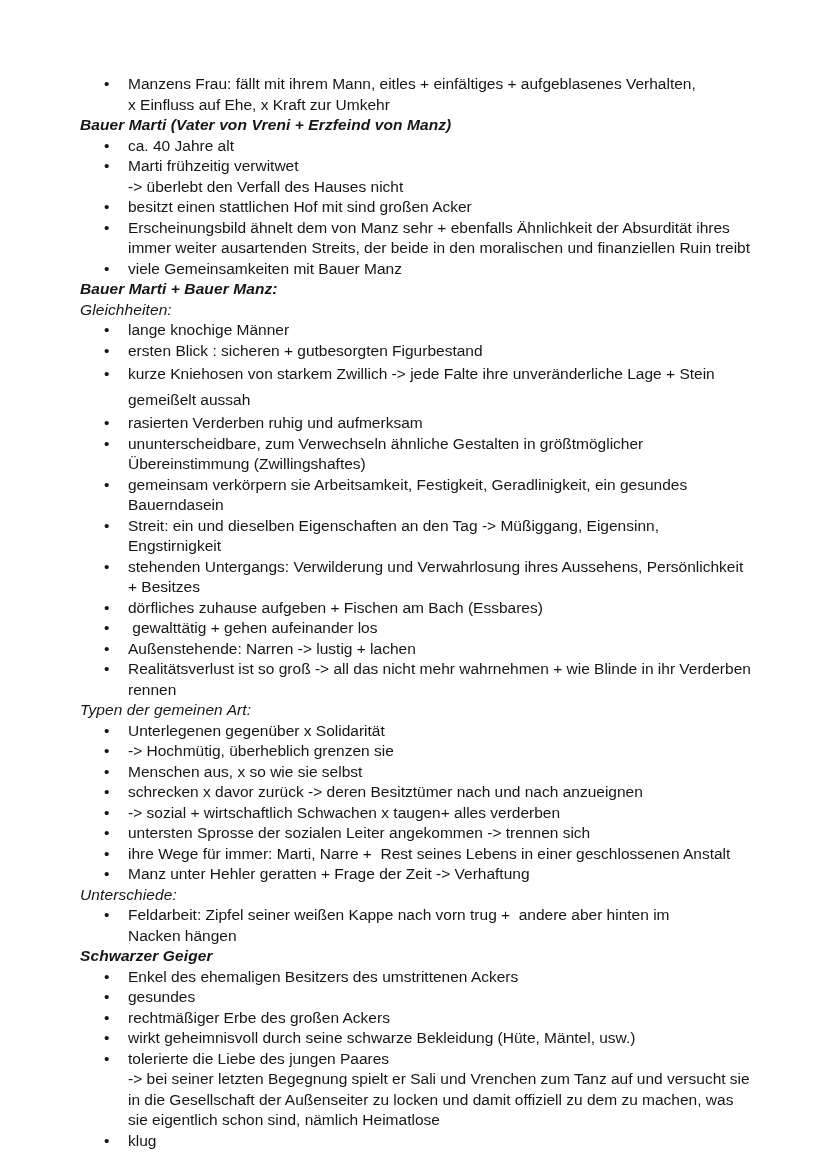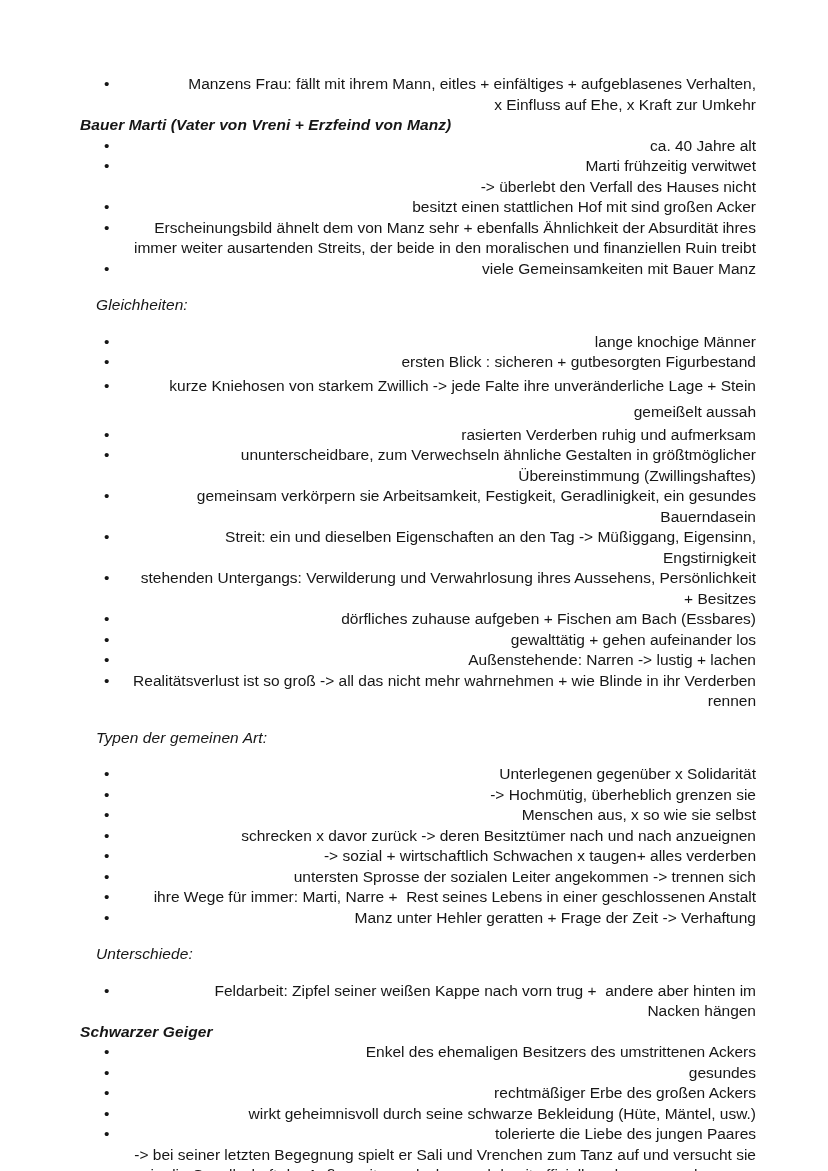--- a/index.html
+++ b/index.html
@@ -32,21 +32,21 @@
     font-size: 15.5px;
     line-height: 20.5px;
     margin: 0;
     letter-spacing: 0.1px;
   }
   .subheading {
     font-style: italic;
     font-weight: normal;
     font-size: 15.5px;
     line-height: 20.5px;
-    margin: 16px;
+    margin: 0;
     letter-spacing: 0.1px;
   }
 
   
   .list {
     list-style: none;
     margin: 0;
     padding: 0;
   }
   .item {
@@ -61,21 +61,20 @@
     left: 24px;
     top: 0;
     width: 12px;
     font-size: 15.5px;
     line-height: 20.5px;
     text-align: left;
   }
   .item .txt {
     display: block;
     white-space: pre-wrap;
-    text-align: right;
   }
   
   .item.loose,
   .item.loose .bullet {
     line-height: 26px;
   }
 </style>
 </head>
 <body>
 
@@ -106,20 +105,21 @@
         <li class="item">
           <span class="bullet">•</span>
           <span class="txt">Erscheinungsbild ähnelt dem von Manz sehr + ebenfalls Ähnlichkeit der Absurdität ihres
 immer weiter ausartenden Streits, der beide in den moralischen und finanziellen Ruin treibt</span>
         </li>
         <li class="item">
           <span class="bullet">•</span>
           <span class="txt">viele Gemeinsamkeiten mit Bauer Manz</span>
         </li>
       </ul>
+      <div class="heading">Bauer Marti + Bauer Manz:</div>
       <div class="subheading">Gleichheiten:</div>
       <ul class="list">
         <li class="item">
           <span class="bullet">•</span>
           <span class="txt">lange knochige Männer</span>
         </li>
         <li class="item">
           <span class="bullet">•</span>
           <span class="txt">ersten Blick : sicheren + gutbesorgten Figurbestand</span>
         </li>

